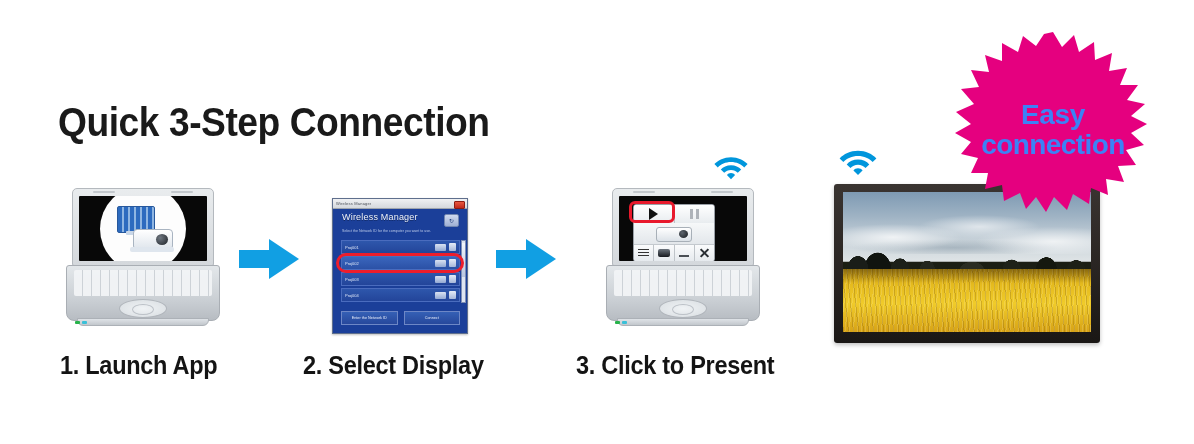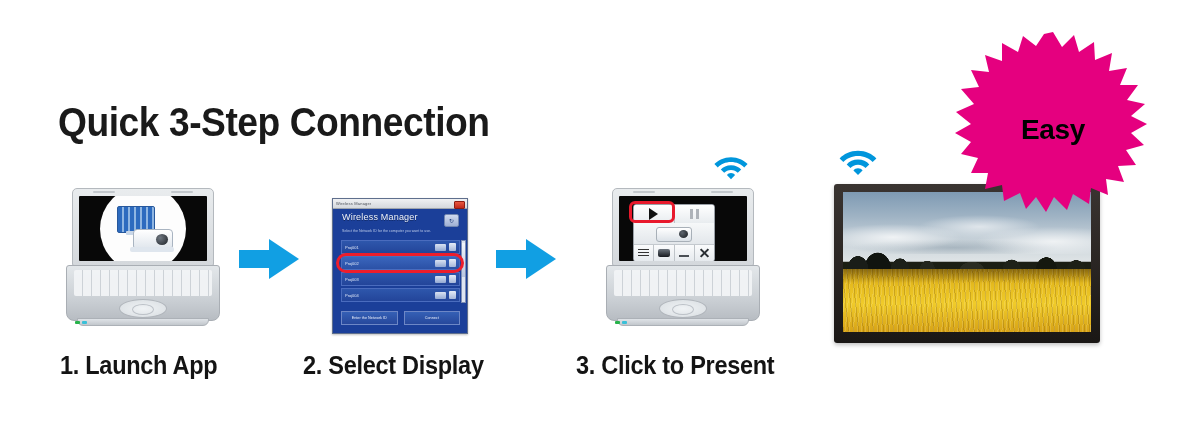--- a/index.html
+++ b/index.html
@@ -231,21 +231,21 @@
       linear-gradient(#c99b12 0%,#e5bb1e 25%,#f0cb2a 55%,#d7a316 100%);}
   .fieldshade{position:absolute;left:0;top:55%;width:100%;height:10%;
     background:linear-gradient(rgba(60,45,10,.45),transparent);}
 
   
   .burst{position:absolute;left:947px;top:32px;width:212px;height:196px;}
   .bursttext{
     position:absolute;left:0;top:0;width:100%;height:100%;
     display:flex;flex-direction:column;align-items:center;justify-content:center;
     font-family:"Liberation Sans Narrow","Liberation Sans",sans-serif;
-    font-weight:700;color:#000000;line-height:1.08;text-align:center;
+    font-weight:700;color:#3b82f6;line-height:1.08;text-align:center;
     pointer-events:none;
   }
   .bl1{font-size:28px;letter-spacing:-0.3px;}
   .bl2{font-size:28px;letter-spacing:-0.6px;}
 </style>
 </head>
 <body>
 
 <div id="stage">
 
@@ -395,20 +395,21 @@
     <svg width="212" height="196" viewBox="0 0 212 196">
       <polygon fill="#e5007f" points="
         106,0 115,15 127,3 132,20 147,10 148,28 165,21 162,39 180,36 173,53 191,53 180,68 198,72 184,84
         200,92 184,101 197,113 179,118 189,133 171,134 177,150 159,147 161,163 144,156 142,172 126,162
         120,178 107,165 99,180 89,165 79,177 73,161 57,169 55,153 38,157 41,141 24,141 31,126 14,122
         24,110 8,101 24,92 9,80 27,72 14,57 32,55 24,38 42,40 38,23 55,29 55,11 71,20 76,4 89,14 97,2
       "></polygon>
     </svg>
     <div class="bursttext">
       <span class="bl1">Easy</span>
+      <span class="bl2">connection</span>
     </div>
   </div>
 
   <div class="caption cap1">1. Launch App</div>
   <div class="caption cap2">2. Select Display</div>
   <div class="caption cap3">3. Click to Present</div>
 
 </div>
 
 </body></html>

